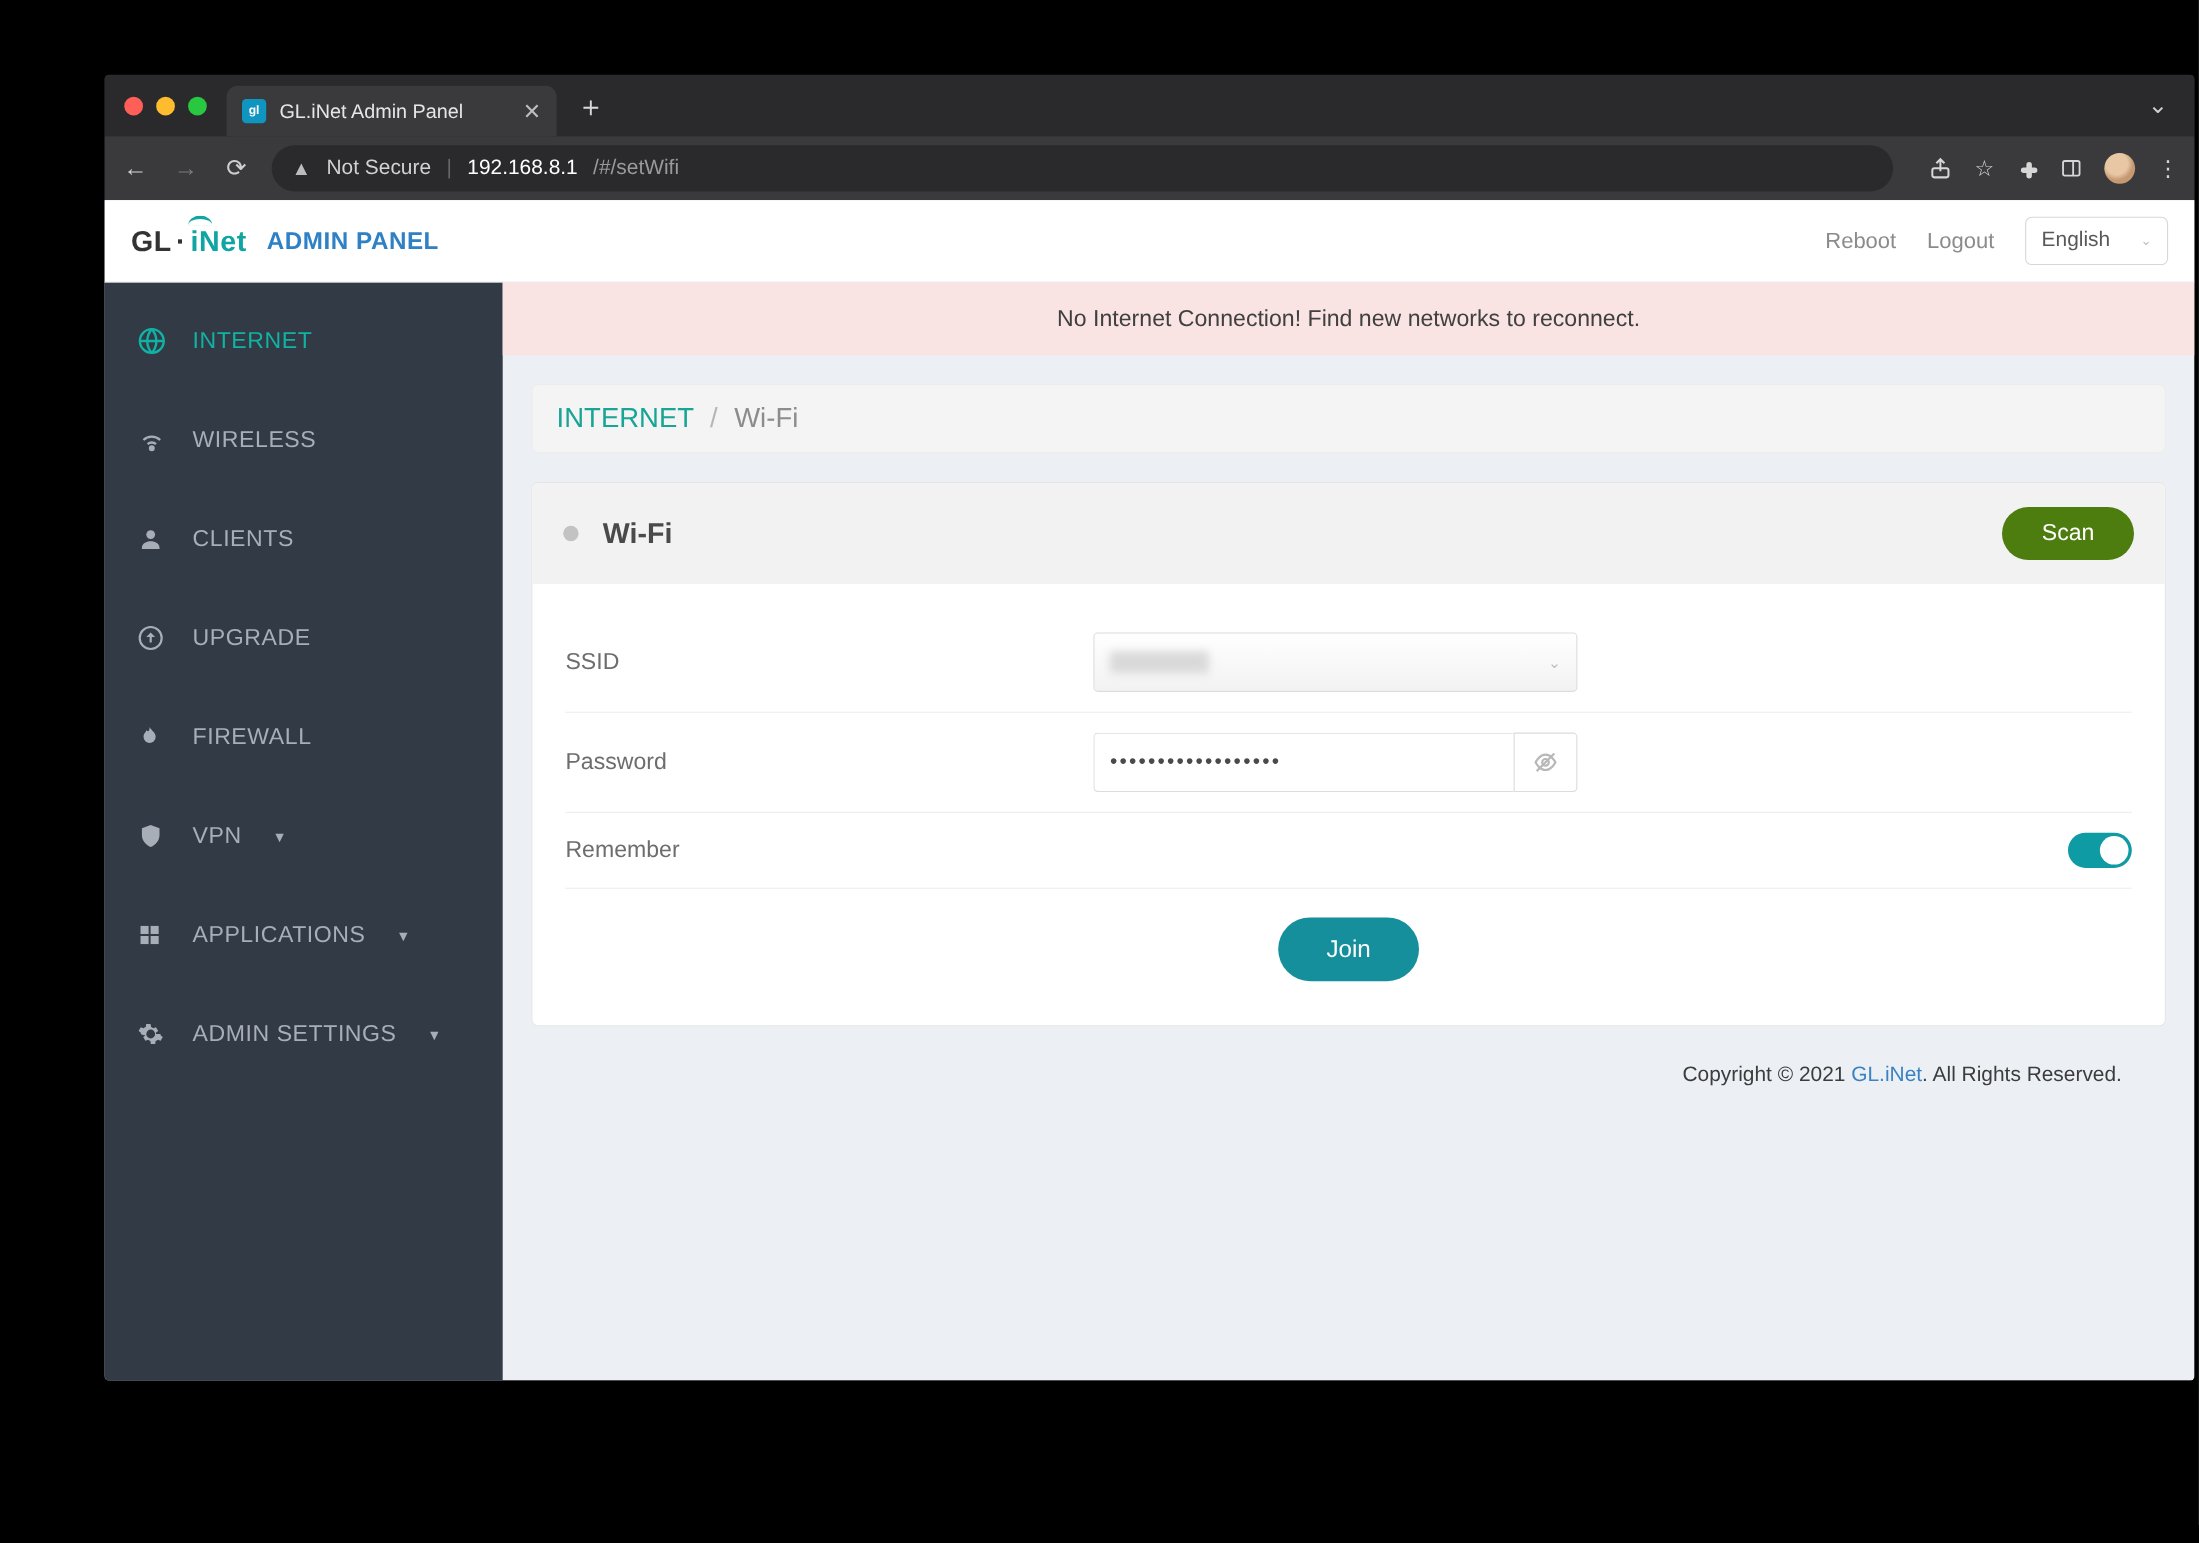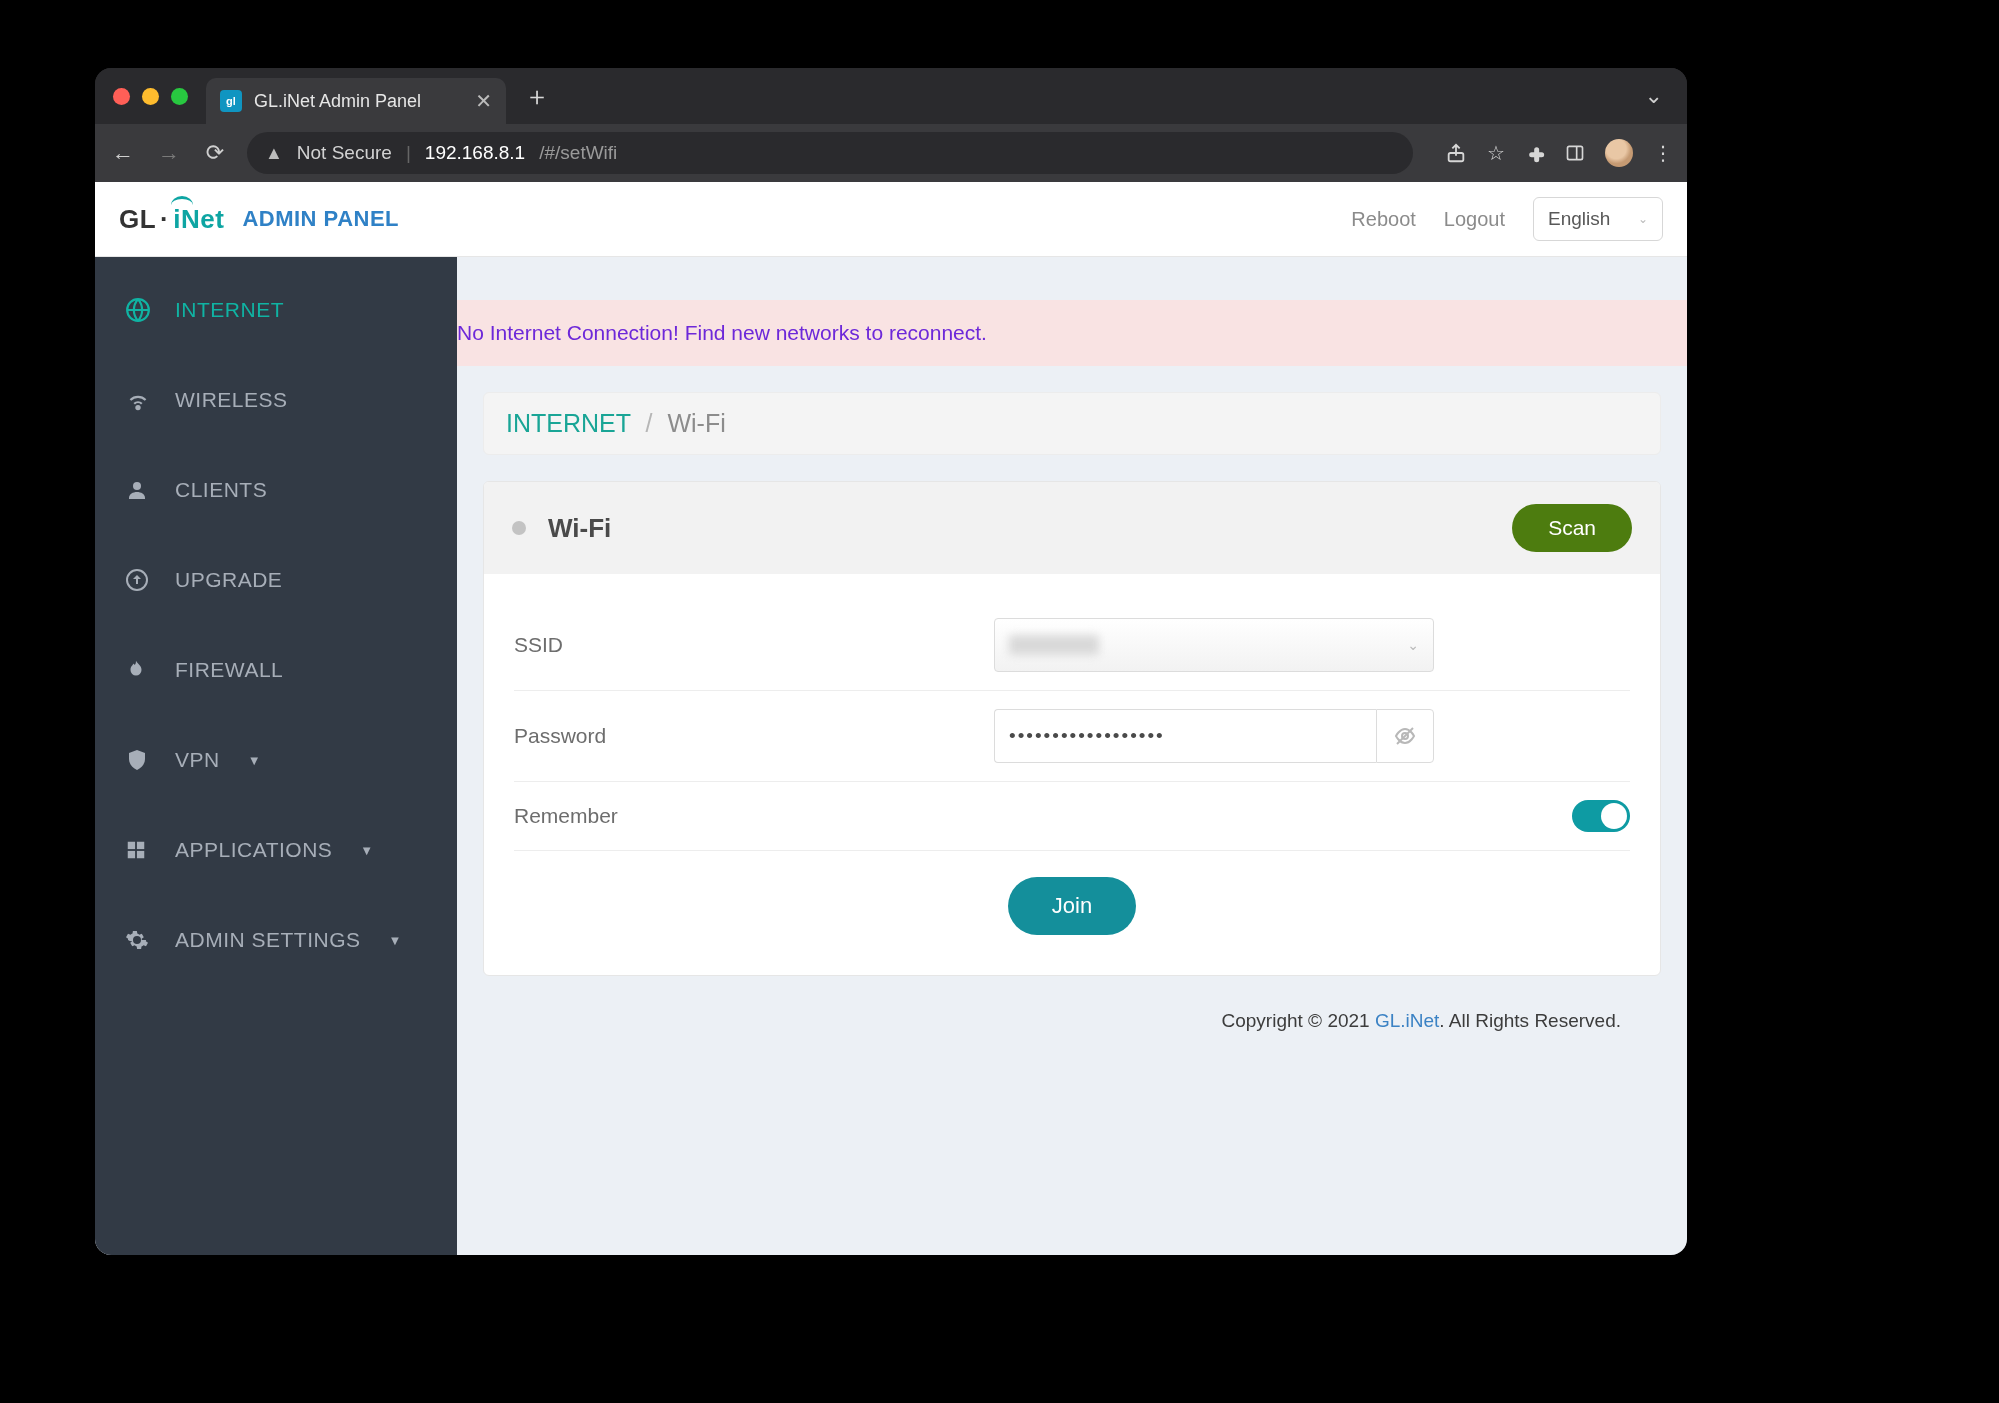--- a/index.html
+++ b/index.html
@@ -1,17 +1,17 @@
 <!DOCTYPE html>
 <html><head>
 <meta charset="utf-8">
 <style>
 * { margin: 0; padding: 0; box-sizing: border-box; font-family: -apple-system, BlinkMacSystemFont, "Segoe UI", Helvetica, Arial, sans-serif; }
 body { background: #000; width: 1999px; height: 1403px; position: relative; }
-.window { position: absolute; left: 95px; top: 68px; width: 1592px; height: 1187px; border-radius: 16px; overflow: hidden; background: #2b2b2e; box-shadow: 0 20px 60px rgba(0,0,0,.5); }
+.window { position: absolute; left: 95px; top: 68px; width: 1900px; height: 1187px; border-radius: 4px; overflow: hidden; background: #2b2b2e; box-shadow: 0 20px 60px rgba(0,0,0,.5); }
 .titlebar { height: 56px; background: #2a2a2d; display: flex; align-items: center; padding: 0 18px; }
 .traffic { display: flex; gap: 12px; margin-right: 18px; }
 .traffic .dot { width: 17px; height: 17px; border-radius: 50%; }
 .dot.red { background: #ff5f57; }
 .dot.yellow { background: #febc2e; }
 .dot.green { background: #28c840; }
 .tab { display: flex; align-items: center; background: #3a3a3d; border-radius: 10px 10px 0 0; height: 46px; margin-top: 10px; padding: 0 14px; width: 300px; gap: 12px; }
 .favicon { width: 22px; height: 22px; background: #1095c1; border-radius: 4px; display: flex; align-items: center; justify-content: center; color: #fff; font-size: 11px; font-weight: 600; }
 .tab-title { color: #e6e6e6; font-size: 18px; flex: 1; white-space: nowrap; overflow: hidden; }
 .tab-close { color: #bcbcbc; font-size: 20px; cursor: pointer; }
@@ -40,21 +40,21 @@
 .hdr-link { color: #8b8b8b; font-size: 20px; margin-right: 28px; cursor: pointer; }
 .lang-select { width: 130px; height: 44px; border: 1px solid #d7d7d7; border-radius: 6px; background: #fff; display: flex; align-items: center; justify-content: space-between; padding: 0 14px; color: #585858; font-size: 19px; cursor: pointer; }
 .lang-select .caret { color: #bbb; font-size: 12px; }
 .app-body { flex: 1; display: flex; min-height: 0; }
 .sidebar { width: 362px; background: #323a45; padding-top: 8px; }
 .side-item { display: flex; align-items: center; gap: 22px; height: 90px; padding: 0 30px; color: #a7aeb8; font-size: 21px; cursor: pointer; letter-spacing: .5px; }
 .side-item.active { color: #10b3a3; }
 .side-ic { width: 28px; text-align: center; font-size: 22px; }
 .side-caret { margin-left: 6px; font-size: 13px; }
 .main { flex: 1; display: flex; flex-direction: column; min-width: 0; }
-.alert { height: 66px; background: #f9e3e3; color: #6d28d9; display: flex; align-items: center; justify-content: flex-start; font-size: 21px; margin-top: 43px; }
+.alert { height: 66px; background: #f9e3e3; color: #404040; display: flex; align-items: center; justify-content: center; font-size: 21px; }
 .main-inner { padding: 26px; }
 .breadcrumb { background: #f4f4f4; border: 1px solid #ececec; border-radius: 6px; padding: 16px 22px; font-size: 25px; color: #8c8c8c; margin-bottom: 26px; }
 .breadcrumb a { color: #19a596; text-decoration: none; }
 .breadcrumb .sep { margin: 0 8px; color: #b6b6b6; }
 .panel { background: #fff; border: 1px solid #e6e6e6; border-radius: 6px; overflow: hidden; }
 .panel-hd { background: #f2f2f2; display: flex; align-items: center; padding: 22px 28px; }
 .status-dot { width: 14px; height: 14px; border-radius: 50%; background: #c3c3c3; margin-right: 22px; }
 .panel-title { font-size: 26px; font-weight: 600; color: #4a4a4a; }
 .scan-btn { margin-left: auto; background: #4d7c0f; color: #fff; border: none; border-radius: 28px; padding: 12px 36px; font-size: 21px; cursor: pointer; }
 .panel-body { padding: 26px 30px 40px; }

